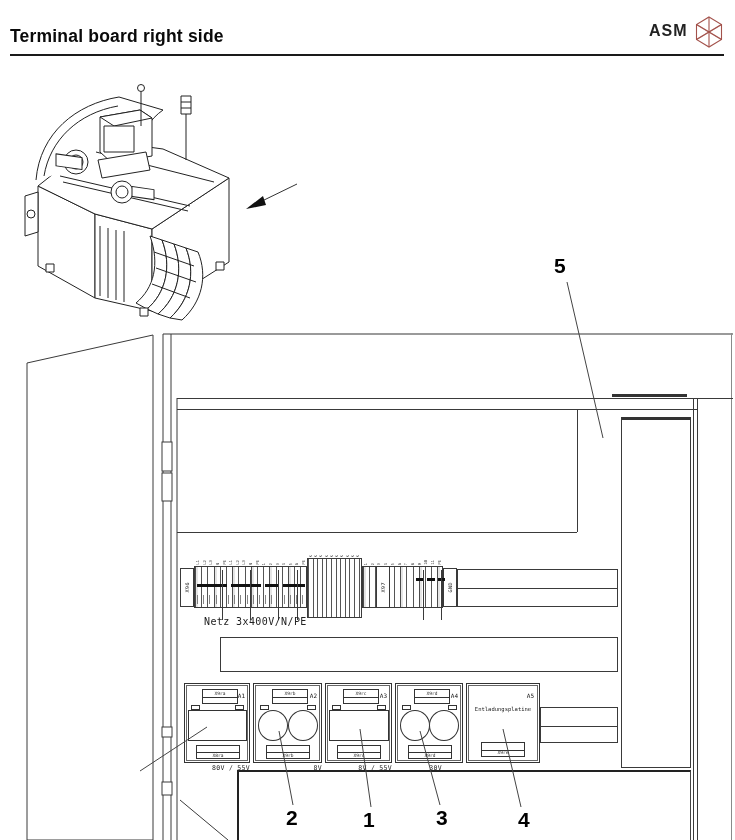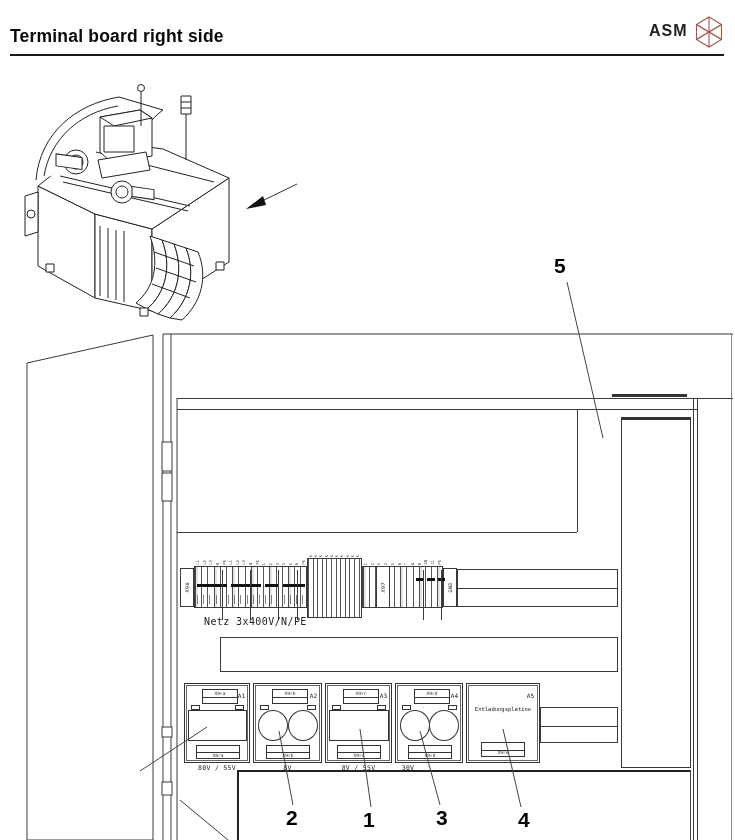--- a/index.html
+++ b/index.html
@@ -35,21 +35,21 @@
         display:flex;align-items:center;justify-content:center;}
   .conn:after{content:"";position:absolute;left:0;right:0;top:50%;height:1px;background:#333;}
   .conn .cl{font-size:4.5px;color:#222;z-index:1;font-family:"DejaVu Sans Mono",monospace;transform:translateY(-3px);}
   .conn.b .cl{transform:translateY(3px);}
   .modid{position:absolute;font-size:6px;color:#111;font-family:"DejaVu Sans Mono",monospace;}
   .tab{position:absolute;width:9px;height:5px;border:1px solid #333;background:#fff;box-sizing:border-box;}
   .xfmr{position:absolute;border:1px solid #333;background:#fff;box-sizing:border-box;}
   .cap{position:absolute;width:30px;height:31px;border:1px solid #333;border-radius:50%;background:#fff;box-sizing:border-box;}
   .boardtxt{position:absolute;font-size:5.5px;color:#222;width:100%;text-align:center;
             font-family:"DejaVu Sans Mono",monospace;}
-  .volt{position:absolute;top:764px;font-size:6.5px;color:#222;text-align:center;
+  .volt{position:absolute;top:764px;font-size:6.5px;color:#222;text-align:right;
         font-family:"DejaVu Sans Mono",monospace;letter-spacing:.3px;}
   
   .callout{position:absolute;font-size:21px;font-weight:bold;color:#000;font-family:"Liberation Sans",sans-serif;}
   
   .overlay{position:absolute;left:0;top:0;pointer-events:none;}
 </style>
 </head>
 <body>
 
 <div class="page">

